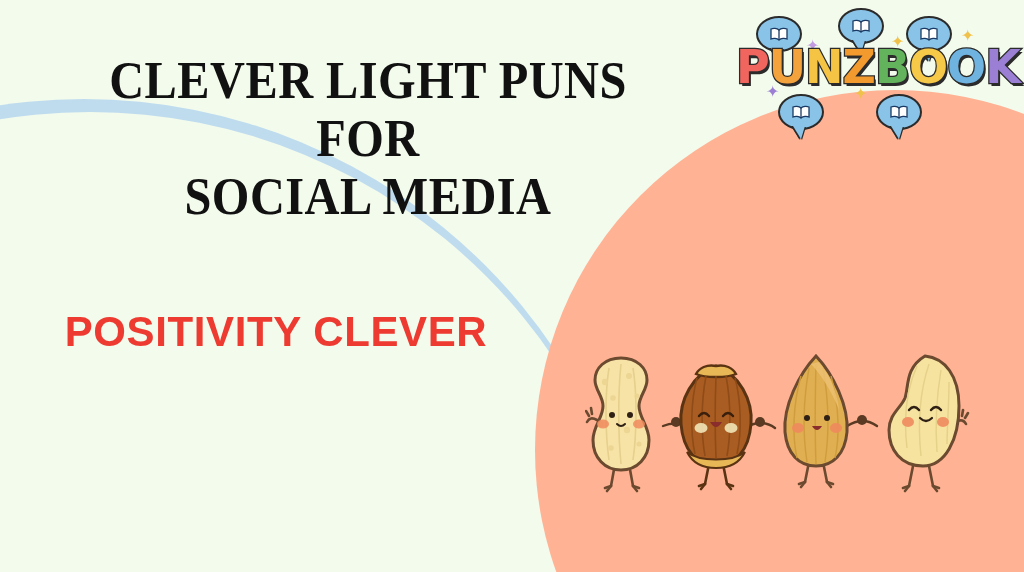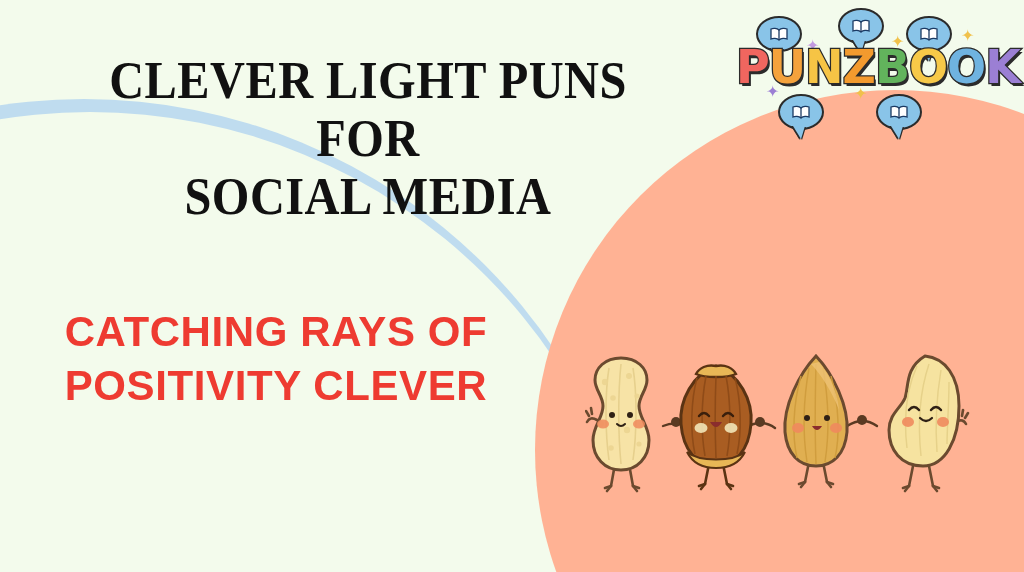--- a/index.html
+++ b/index.html
@@ -170,21 +170,20 @@
   <div class="bg-pink-corner"></div>
   <div class="bg-mint-lobe"></div>
   <div class="bg-peach-circle"></div>
 
   <div class="headline">
     <div>CLEVER LIGHT PUNS FOR</div>
     <div>SOCIAL MEDIA</div>
   </div>
 
   <div class="subhead">
-    <div>CATCHING RAYS OF</div>
     <div>POSITIVITY CLEVER</div>
   </div>
 
   <div class="logo-wrap">
 
     <div class="bubble b1">
       <svg width="20" height="15" viewBox="0 0 20 15">
         <path d="M10 3 C8 1,4 1,2 2 L2 12 C4 11,8 11,10 13 C12 11,16 11,18 12 L18 2 C16 1,12 1,10 3 Z" fill="#ffffff" stroke="#1b3a63" stroke-width="1.3"></path>
         <path d="M10 3 L10 13" stroke="#1b3a63" stroke-width="1.3"></path>
       </svg>

